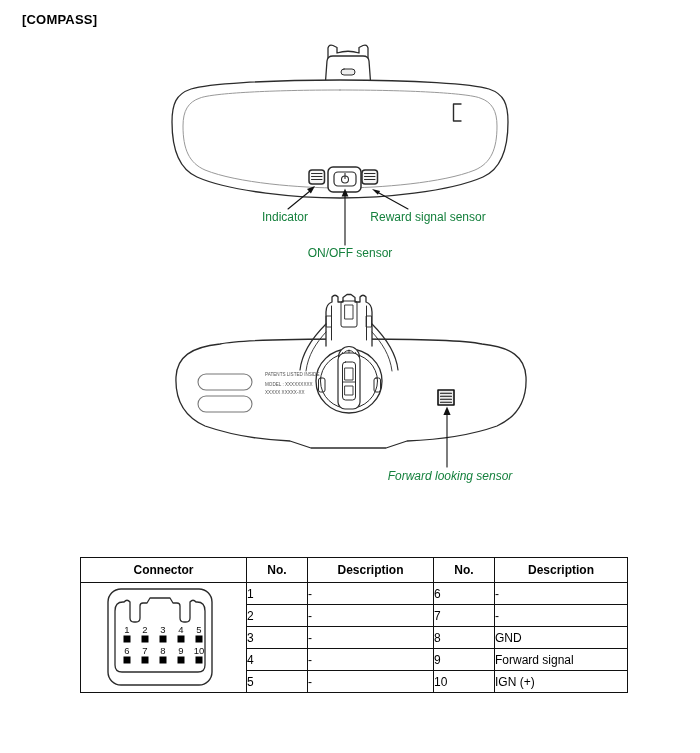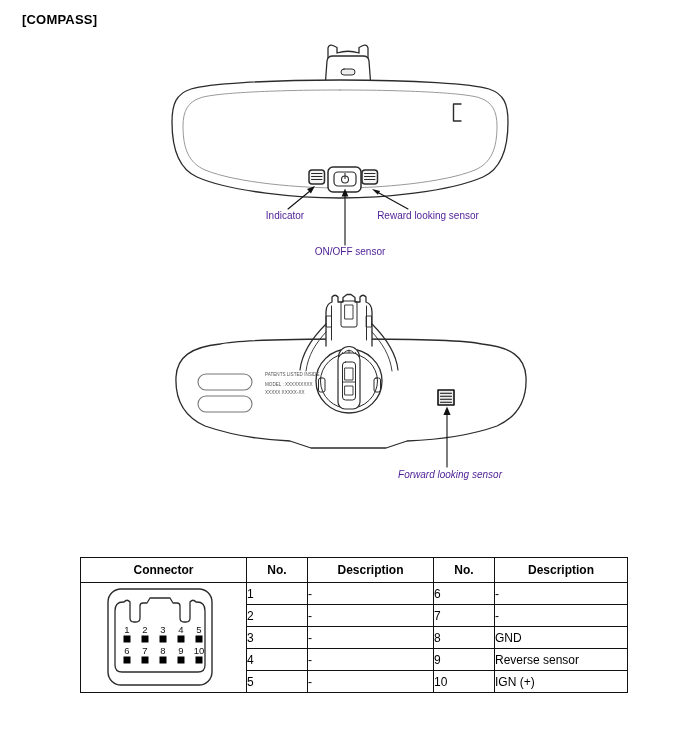--- a/index.html
+++ b/index.html
@@ -6,21 +6,21 @@
   #stage{
     position:relative;width:700px;height:753px;background:#ffffff;
     font-family:"Liberation Sans", sans-serif;color:#111;overflow:hidden;
   }
   #page-title{
     position:absolute;left:14px;top:12px;
     font-size:13px;font-weight:bold;letter-spacing:.2px;color:#000;margin-left:8px;
   }
   .label{
     position:absolute;transform:translateX(-50%);
-    font-size:10px;color:#4c1d95;white-space:nowrap;line-height:1;text-align:center;
+    font-size:12px;color:#15803d;white-space:nowrap;line-height:1;text-align:center;
   }
   #diagram-svg{position:absolute;left:0;top:0;}
   #pinout-table{
     position:absolute;left:80px;top:557px;width:542px;
     border-collapse:collapse;table-layout:fixed;
     font-size:12px;color:#000;background:#fff;
   }
   #pinout-table th,#pinout-table td{
     border:1.5px solid #111;vertical-align:middle;
     padding:0;overflow:hidden;
@@ -127,21 +127,21 @@
       </g>
 
       <g stroke="#111" stroke-width="1.1">
         <polygon points="447,406.5 443.4,415 450.6,415" fill="#111" stroke="none"></polygon>
         <path d="M 447 414 L 447 467"></path>
       </g>
     </g>
   </svg>
 
   <div class="label" style="left:285px;top:211px;">Indicator</div>
-  <div class="label" style="left:428px;top:211px;">Reward looking sensor</div>
+  <div class="label" style="left:428px;top:211px;">Reward signal sensor</div>
   <div class="label" style="left:350px;top:247px;">ON/OFF sensor</div>
   <div class="label" style="left:450px;top:470px;font-style:italic;">Forward looking sensor</div>
 
   <table id="pinout-table">
     <thead>
       <tr>
         <th class="col-conn">Connector</th>
         <th class="col-no">No.</th>
         <th class="col-desc1">Description</th>
         <th class="col-no">No.</th>
@@ -198,21 +198,21 @@
       <tr>
         <td>3</td>
         <td>-</td>
         <td>8</td>
         <td>GND</td>
       </tr>
       <tr>
         <td>4</td>
         <td>-</td>
         <td>9</td>
-        <td>Reverse sensor</td>
+        <td>Forward signal</td>
       </tr>
       <tr>
         <td>5</td>
         <td>-</td>
         <td>10</td>
         <td>IGN (+)</td>
       </tr>
     </tbody>
   </table>
 </div>

